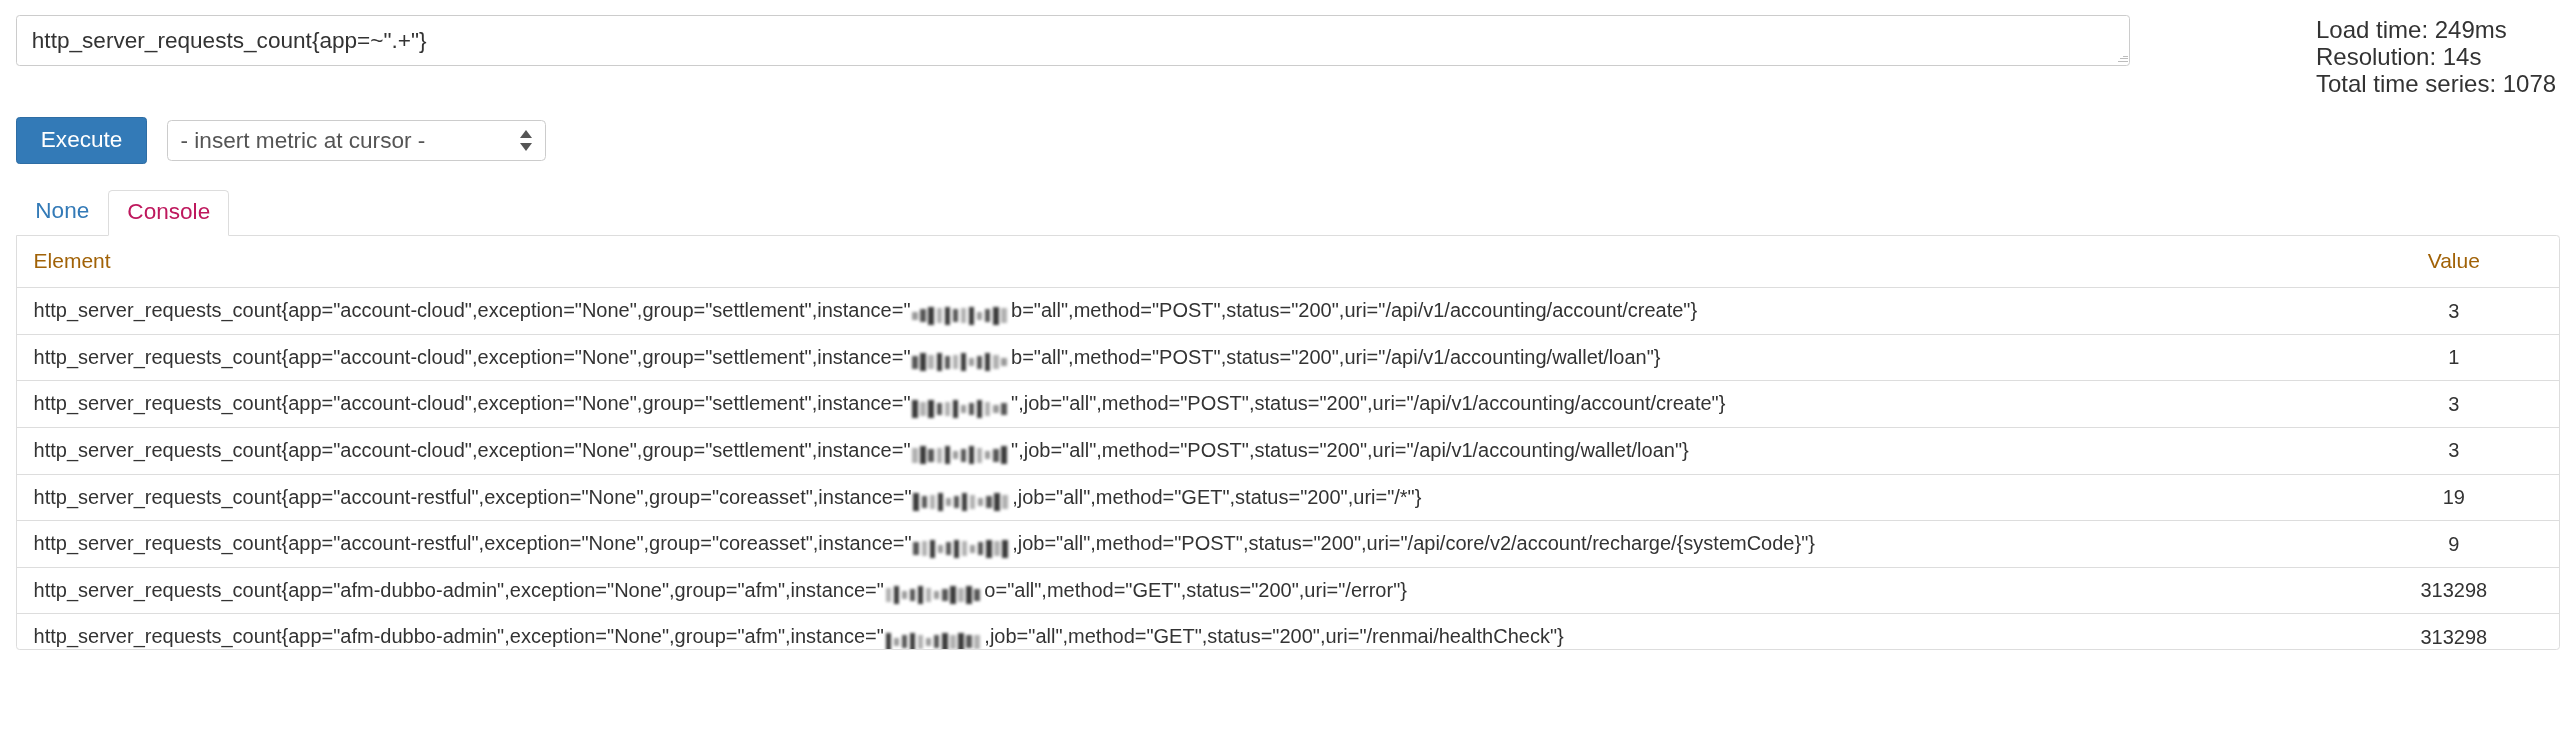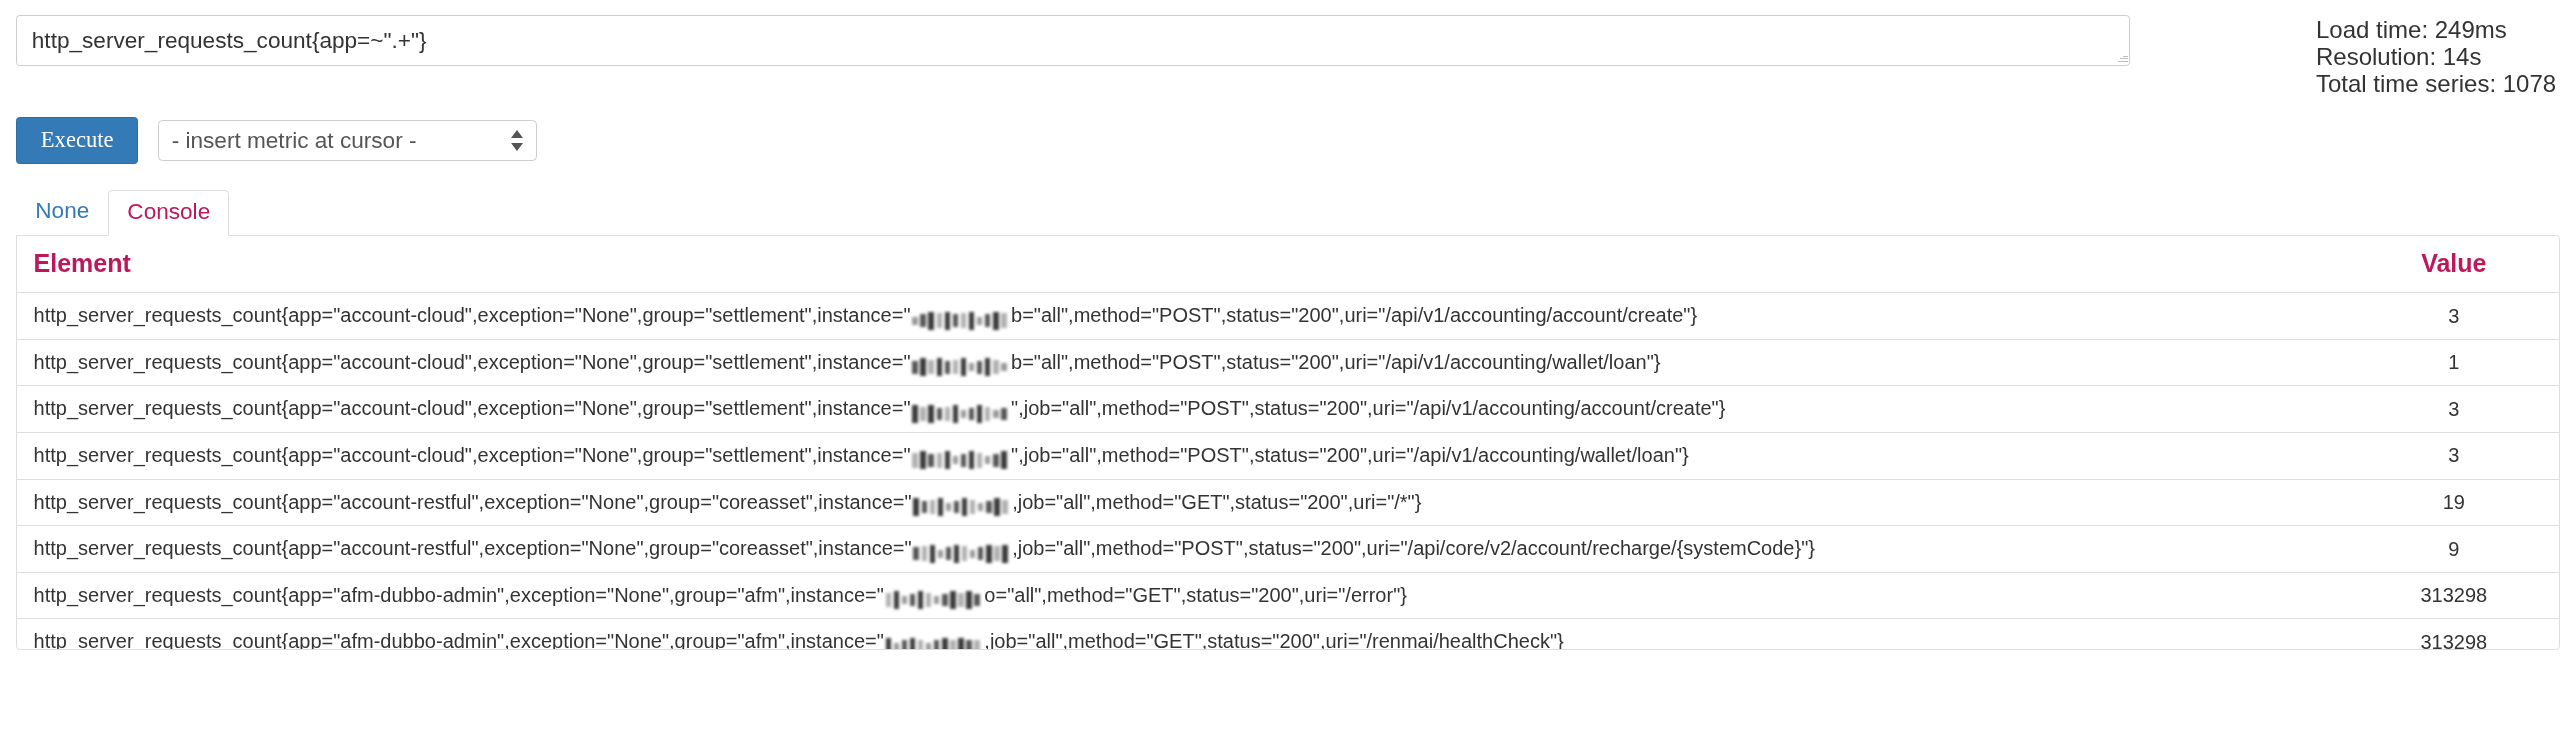--- a/index.html
+++ b/index.html
@@ -47,21 +47,21 @@
   .meta div { font-size: 24px; line-height: 27px; color: #333333; white-space: nowrap; }
 
   
   .controls { display: flex; align-items: center; margin-top: 20px; }
   .execute-btn {
     background: #337ab7;
     border: 0.9px solid #2e6da4;
     border-radius: 3.6px;
     color: #ffffff;
     font-size: 22.6px;
-    font-family: Liberation Serif, serif;
+    font-family: Liberation Sans, sans-serif;
     padding: 10px 23.5px;
     line-height: 1.1;
     cursor: pointer;
   }
   .metric-select {
     margin-left: 20px;
     width: 379px; height: 41px;
     border: 0.9px solid #cccccc;
     border-radius: 4.5px;
     background: #ffffff;
@@ -97,21 +97,21 @@
   .panel {
     border: 0.9px solid #dddddd;
     border-radius: 0 3.6px 3.6px 3.6px;
     margin-top: 0;
     background: #ffffff;
     height: 415px;
     overflow: hidden;
   }
   table.results { width: 100%; border-collapse: collapse; table-layout: fixed; }
   table.results th {
-    text-align: left; font-size: 25px; font-weight: bold; color: #be185d;
+    text-align: left; font-size: 21px; font-weight: normal; color: #a16207;
     padding: 12.6px 16.3px 14.5px 16.3px;
     border-bottom: 1.8px solid #dddddd;
     white-space: nowrap;
   }
   table.results th.value-col, table.results td.value-col {
     width: 208px; text-align: center; padding-left: 14.5px;
   }
   table.results td {
     font-size: 20px; color: #333333;
     padding: 11px 16.3px;

